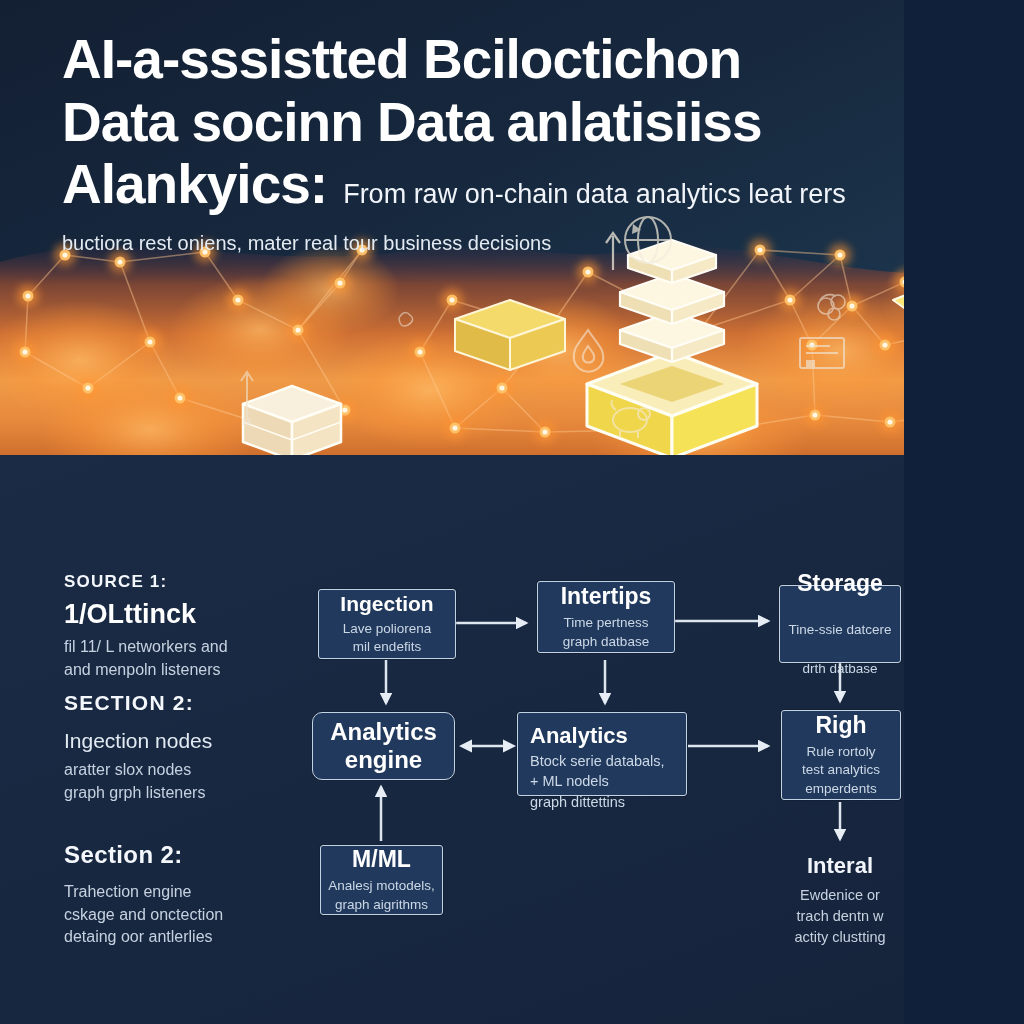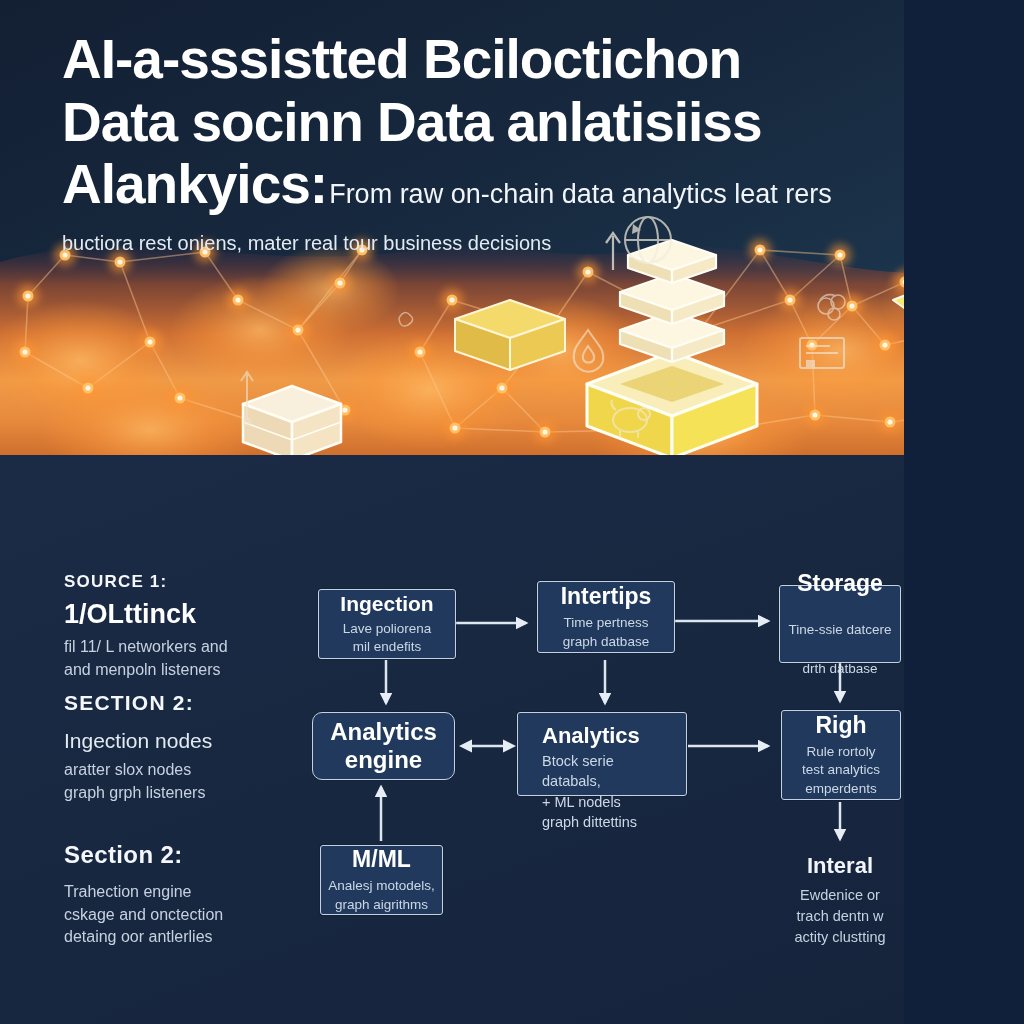--- a/index.html
+++ b/index.html
@@ -3,21 +3,21 @@
 <meta charset="utf-8">
 <style>
   html,body{margin:0;padding:0;background:#10203a;}
   .poster{position:relative;width:904px;height:1024px;overflow:hidden;
           font-family:Liberation Sans, sans-serif;color:#fff;background:#ef4444;}
   
   .hero{position:absolute;left:0;top:0;width:1024px;height:455px;}
   .hero svg{position:absolute;left:0;top:0;}
   .titles{position:absolute;left:62px;top:28px;right:30px;}
   .t-big{font-size:55px;font-weight:700;letter-spacing:-1px;line-height:1.14;color:#ffffff;}
-  .t-row3{display:flex;align-items:baseline;gap:2px;}
+  .t-row3{display:flex;align-items:baseline;gap:16px;}
   .t-sub-inline{font-size:27px;font-weight:400;letter-spacing:0;color:#f1f5fa;}
   .t-sub2{margin-top:16px;font-size:20px;font-weight:400;color:#e3eaf2;}
   
   .flow{position:absolute;left:0;top:455px;width:1024px;height:569px;
         background:linear-gradient(160deg,#1b2b45 0%,#182740 55%,#15233b 100%);}
   .flow svg.wires{position:absolute;left:0;top:0;}
   .lgroup{position:absolute;left:64px;}
   .lg-heading{font-size:17px;font-weight:700;letter-spacing:1.2px;color:#f4f8fc;}
   .lg-heading.mid{font-size:21px;}
   .lg-heading.low{font-size:24px;font-weight:600;letter-spacing:.4px;}
@@ -25,21 +25,21 @@
   .lg-title.mid{font-size:21px;font-weight:400;margin-top:14px;color:#e2eaf2;}
   .lg-line{font-size:16px;color:#c6d2e0;line-height:1.42;}
   .lg-lines{margin-top:6px;}
   .lg-lines.gap{margin-top:12px;}
   .fbox{position:absolute;background:#20395c;border:1.6px solid #c3d3e3;border-radius:3px;
         box-sizing:border-box;display:flex;flex-direction:column;justify-content:center;
         text-align:center;padding:6px 4px;box-shadow:0 0 0 1px rgba(0,0,0,.15);}
   .fbox-title{font-size:21px;font-weight:700;color:#fff;margin-bottom:4px;}
   .fbox-title.lg{font-size:23px;}
   .fbox-line{font-size:13.5px;color:#ccd8e6;line-height:1.35;}
-  .fbox.left-align{text-align:left;justify-content:flex-start;padding:10px 24px;}
+  .fbox.left-align{text-align:left;justify-content:flex-start;padding:10px 12px;}
   .fbox.left-align .fbox-title{font-size:22px;margin-bottom:2px;}
   .fbox.left-align .fbox-line{font-size:14.5px;line-height:1.4;}
   .fbox.engine .fbox-title{font-size:24px;line-height:1.15;margin:0;}
   .interal{position:absolute;text-align:center;}
   .interal-title{font-size:22px;font-weight:600;color:#f2f6fb;margin-bottom:6px;}
   .interal-line{font-size:14.5px;color:#c6d2e0;line-height:1.45;}
 </style>
 </head>
 <body>
 

